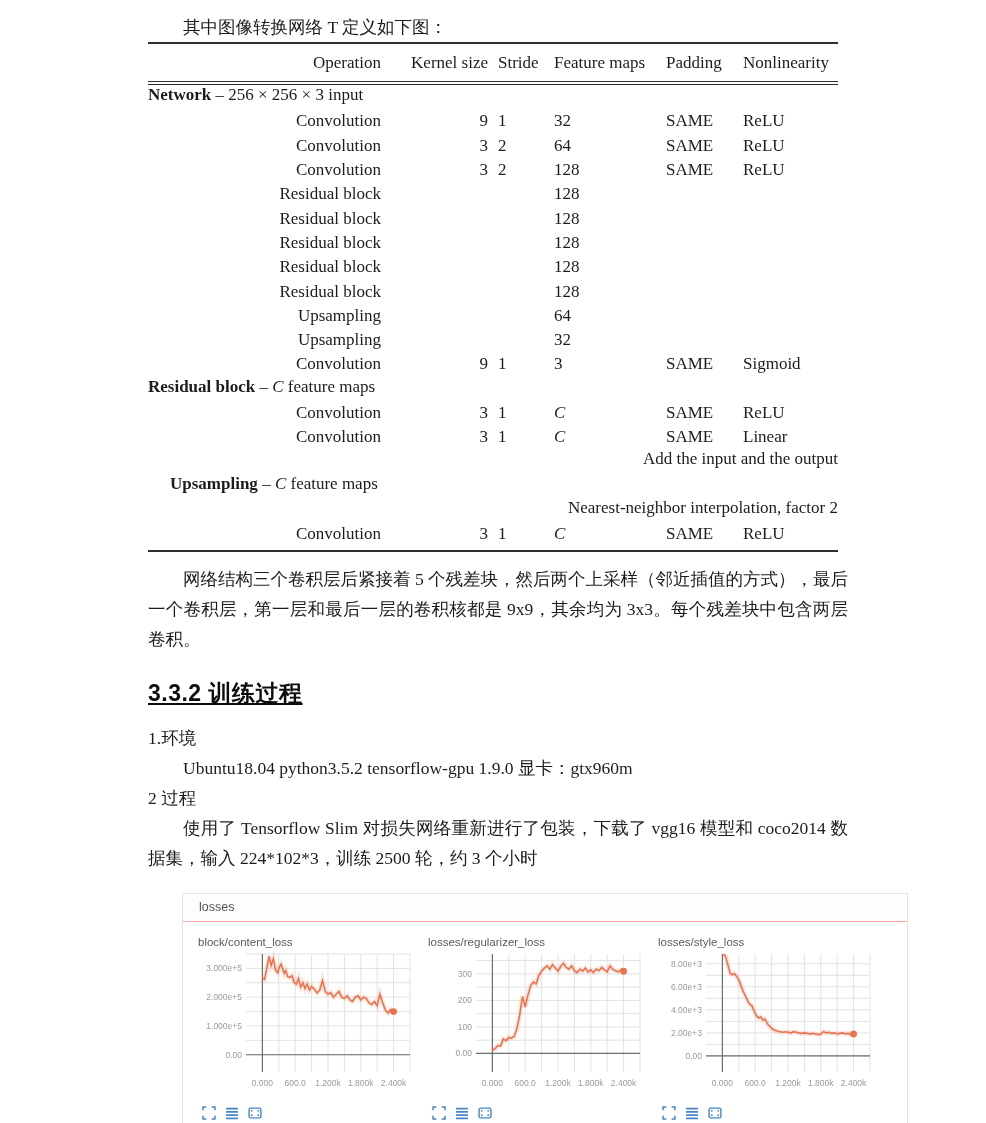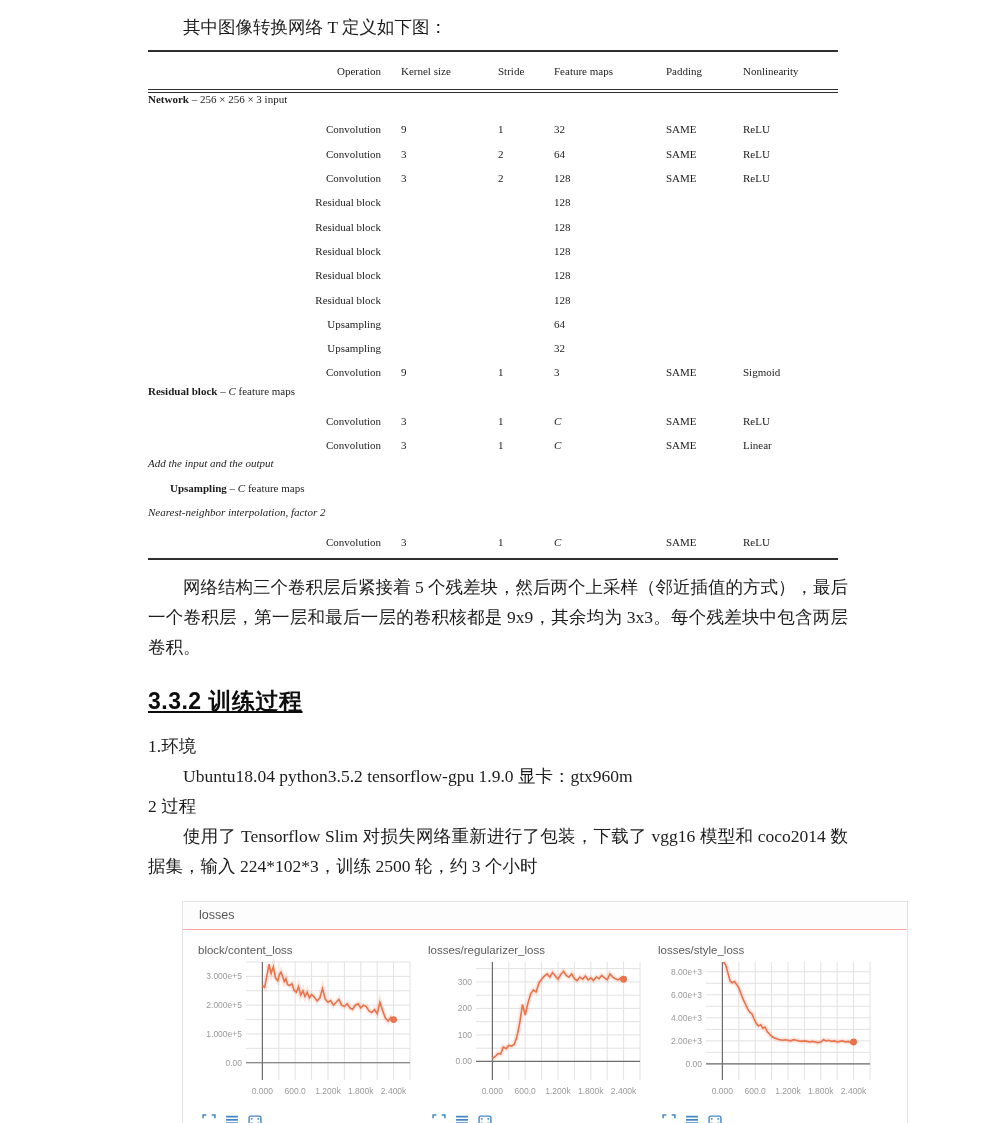--- a/index.html
+++ b/index.html
@@ -7,36 +7,36 @@
   .page {
     position:relative; width:986px; height:1123px; background:#fff;
     padding:12px 138px 0 148px; overflow:hidden;
     font-family:"Liberation Serif","DejaVu Serif",serif; color:#1c1c1c;
   }
   .para { font-size:17.5px; line-height:30px; }
   .indent { text-indent:2em; }
   .justify { text-align:justify; }
 
   
-  .arch-table { margin-top:8px; width:690px; font-size:11px; }
+  .arch-table { margin-top:0; width:690px; font-size:17px; }
   .t-top  { border-top:2.5px solid #2e2e2e; }
   .t-bottom { border-top:2px solid #2e2e2e; margin-top:3px; }
   .dbl-rule { height:4px; border-top:1.5px solid #2e2e2e; border-bottom:1px solid #2e2e2e; }
   .tr { display:grid; grid-template-columns:240px 100px 62px 115px 78px 95px; height:24.3px; align-items:center; }
   .tr.head { height:37px; }
   .td:nth-child(1) { text-align:right; padding-right:7px; }
-  .td:nth-child(2) { padding-left:13px; }
+  .td:nth-child(2) { padding-left:13px;text-align:right; }
   .td:nth-child(3) { padding-left:10px; }
   .td:nth-child(4) { padding-left:4px; }
   .td:nth-child(5) { padding-left:1px; }
   .td:nth-child(6) { padding-left:0; }
   .tr.section { display:block; padding-left:0; }
   .tr.section.ind { padding-left:22px; }
   .tr.section b { font-weight:bold; }
-  .tr.note { display:block; text-align:left; font-style:italic; }
+  .tr.note { display:block; text-align:right; }
   .cvar { font-style:italic; }
 
   
   .after-table { margin-top:12px; }
   h2.sec-heading {
     margin-top:24px; font-family:"Liberation Sans","DejaVu Sans",sans-serif;
     font-weight:bold; font-size:23px; color:#0d0d0d; letter-spacing:0.5px;text-decoration:underline;
   }
   .label-line { margin-top:14px; font-size:17.5px; line-height:30px; }
   .tight { margin-top:0; }

